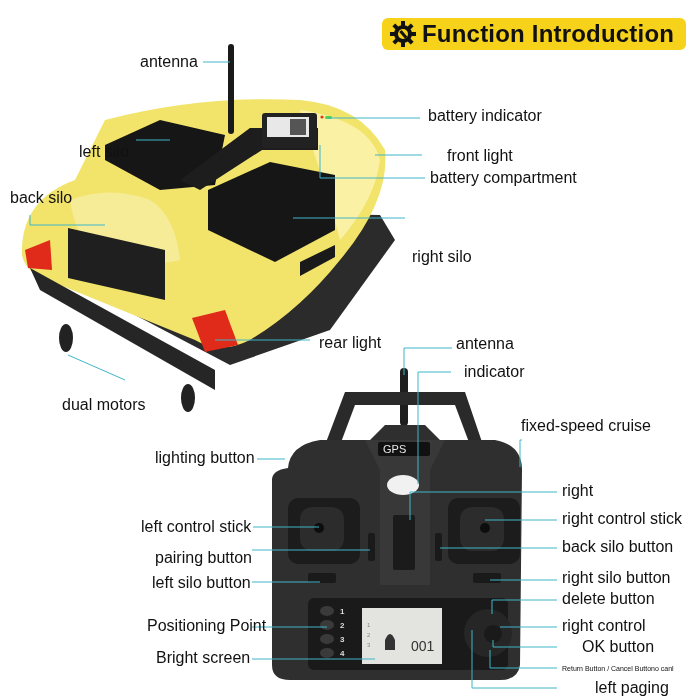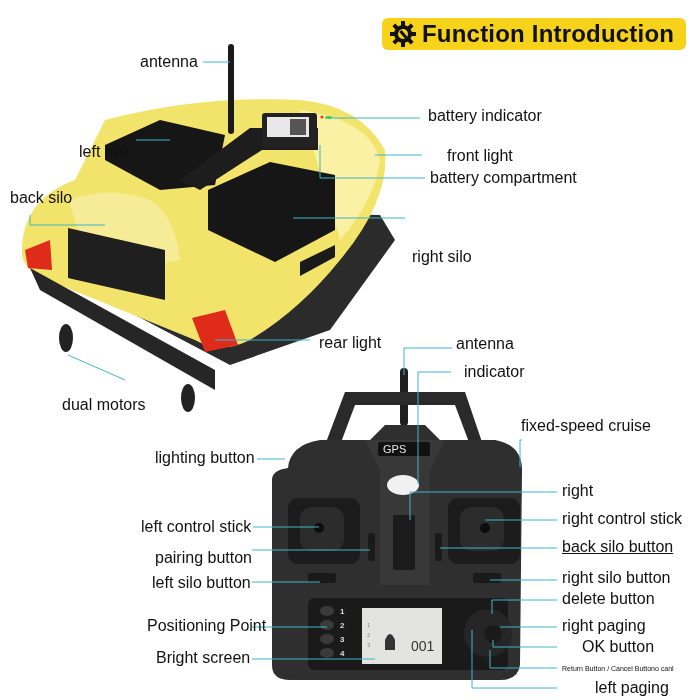--- a/index.html
+++ b/index.html
@@ -172,19 +172,19 @@
 <span class="lbl" style="left:155px;top:542px;margin-top:8px;">pairing button</span>
 <span class="lbl" style="left:152px;top:575px;">left silo button</span>
 <span class="lbl" style="left:133px;top:618px;margin-left:14px;">Positioning Point</span>
 <span class="lbl" style="left:156px;top:650px;">Bright screen</span>
 
 <span class="lbl" style="left:456px;top:336px;">antenna</span>
 <span class="lbl" style="left:456px;top:364px;padding-left:8px;">indicator</span>
 <span class="lbl" style="left:521px;top:418px;">fixed-speed cruise</span>
 <span class="lbl" style="left:562px;top:483px;">right</span>
 <span class="lbl" style="left:562px;top:511px;">right control stick</span>
-<span class="lbl" style="left:562px;top:539px;text-decoration:underline;">back silo button</span>
+<span class="lbl" style="left:562px;top:539px;">back silo button</span>
 <span class="lbl" style="left:562px;top:570px;">right silo button</span>
 <span class="lbl" style="left:562px;top:591px;">delete button</span>
-<span class="lbl" style="left:562px;top:618px;">right paging</span>
+<span class="lbl" style="left:562px;top:618px;">right control</span>
 <span class="lbl" style="left:582px;top:639px;">OK button</span>
 <span class="lbl small" style="left:562px;top:664px;">Return Button / Cancel Buttono canl</span>
 <span class="lbl" style="left:562px;top:680px;padding-left:33px;">left paging</span>
 
 </body></html>

